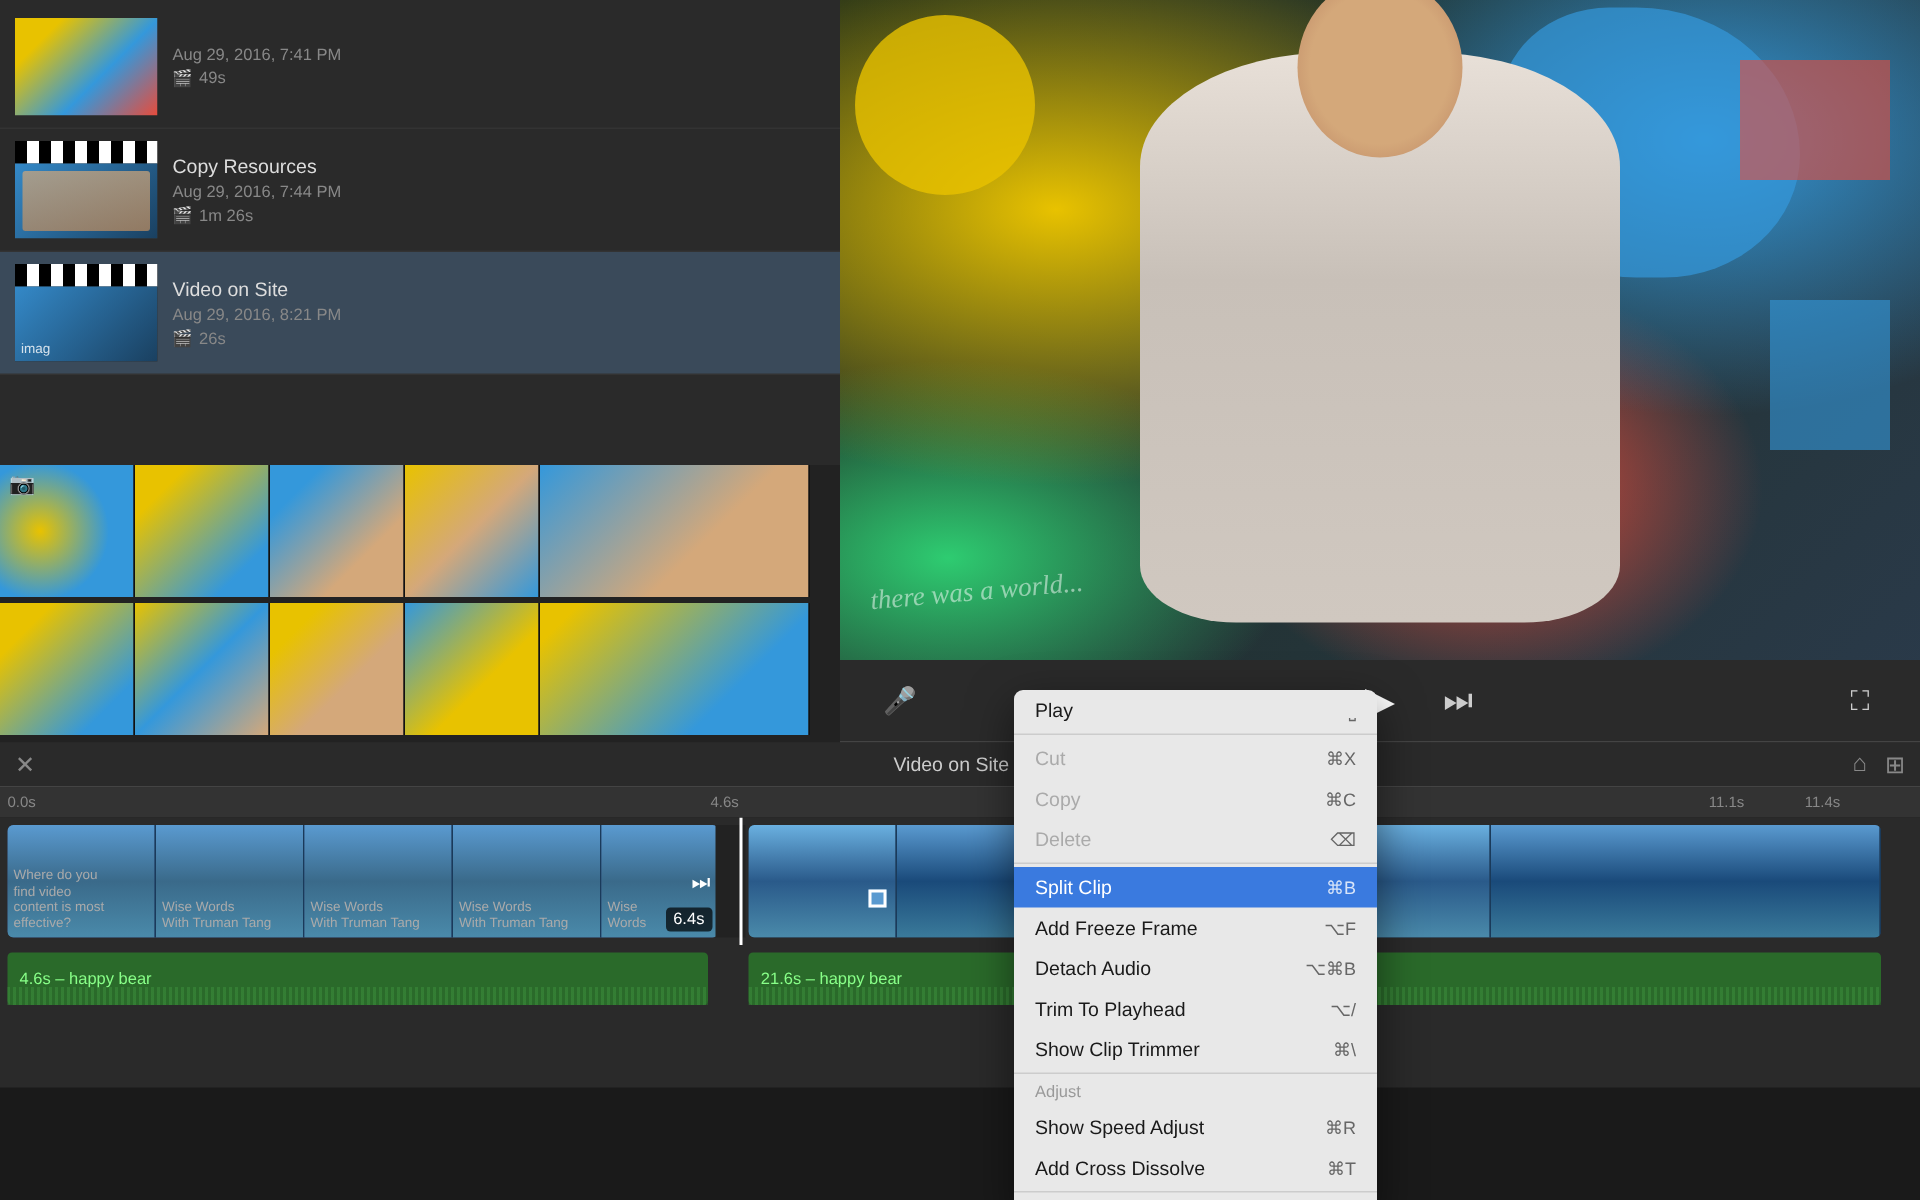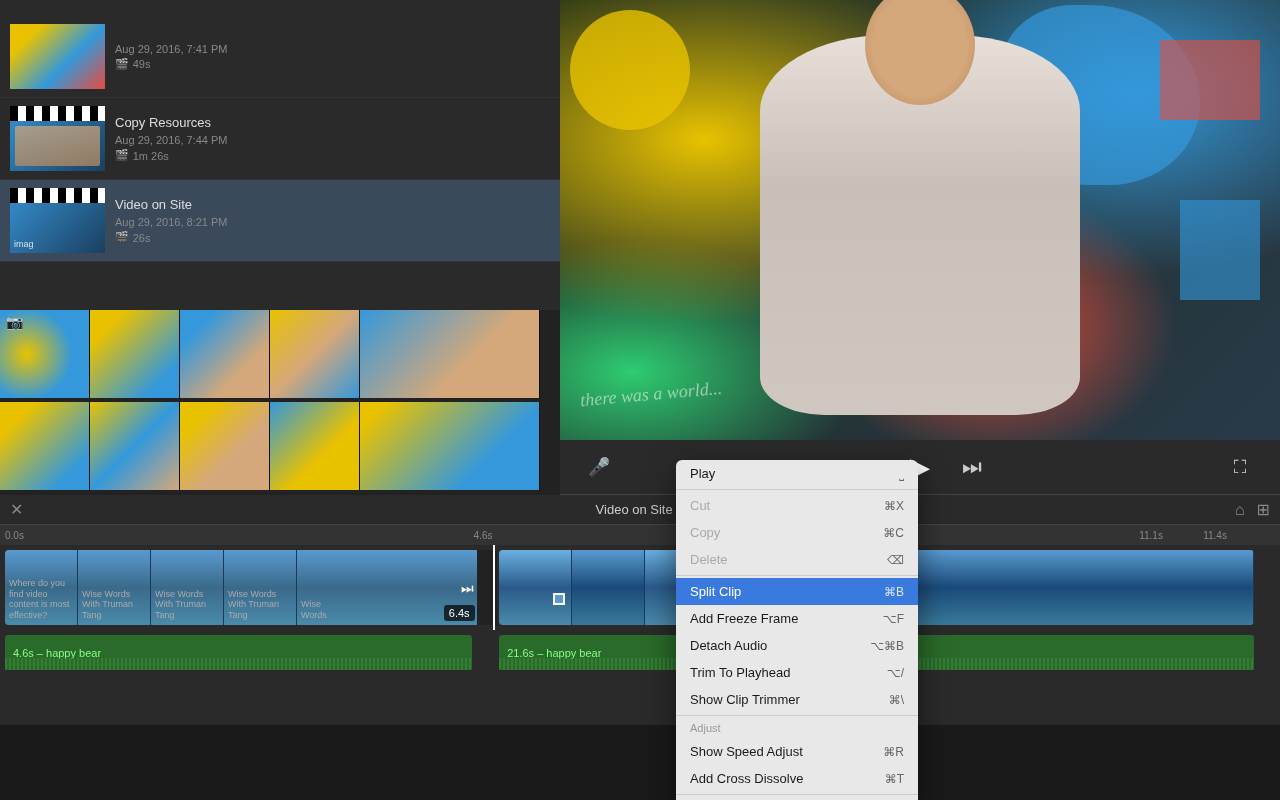--- a/index.html
+++ b/index.html
@@ -17,21 +17,21 @@
     #left-panel {
       position: absolute;
       left: 0; top: 0;
       width: 560px;
       height: 500px;
       background: #2a2a2a;
       overflow: hidden;
     }
 
     .clip-list {
-      padding: 16px 0;
+      padding: 4px 0;
     }
 
     .clip-item {
       display: flex;
       align-items: center;
       padding: 8px 10px;
       border-bottom: 1px solid #333;
       gap: 10px;
     }
 
@@ -271,21 +271,21 @@
       position: absolute;
       height: 75px;
       top: 5px;
       background: #3a5a8a;
       border-radius: 4px;
       overflow: hidden;
       display: flex;
     }
 
     .timeline-clip-frame {
-      width: 73px;
+      width: 99px;
       height: 100%;
       background: linear-gradient(180deg, #3489c8 0%, #1a4060 50%, #2a5a7a 100%);
       border-right: 1px solid #1a3a5a;
       flex-shrink: 0;
       position: relative;
       overflow: hidden;
     }
 
     .clip-label-overlay {
       position: absolute;

